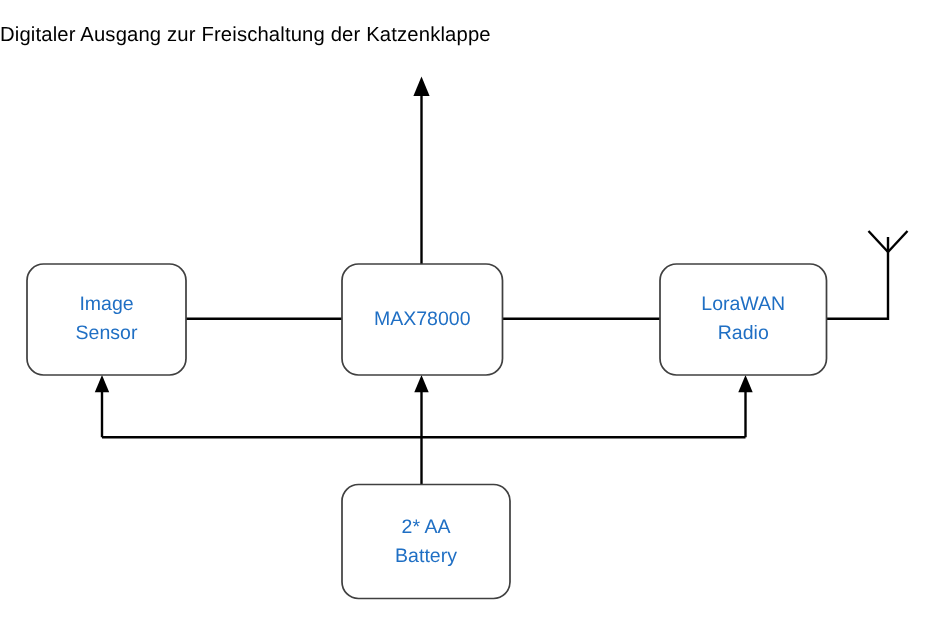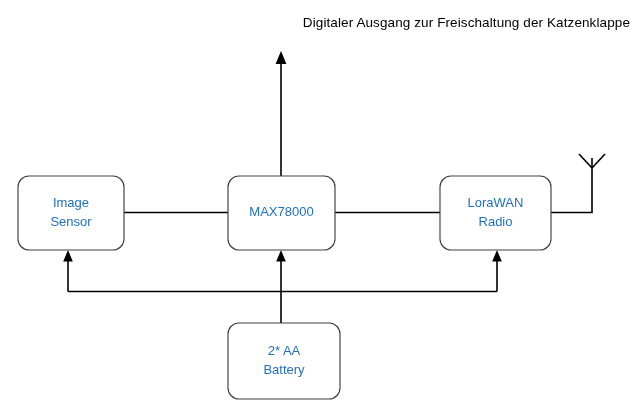--- a/index.html
+++ b/index.html
@@ -25,21 +25,21 @@
     left: 0;
     width: 630px;
     height: 413px;
     display: block;
   }
   .diagram-title {
     position: absolute;
     left: 0;
     top: 15px;
     width: 630px;
-    text-align: right;
+    text-align: left;
     font-size: 13.5px;
     color: #000000;
     font-family: "Liberation Sans", sans-serif;
     white-space: nowrap;
     letter-spacing: 0.1px;
   }
   .node-label {
     font-family: "Liberation Sans", sans-serif;
     font-size: 13px;
     fill: #1F6FC4;

